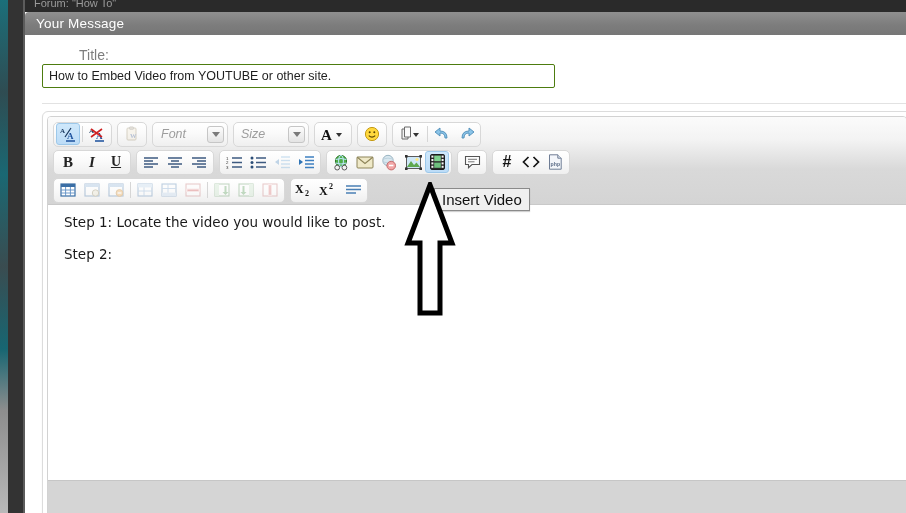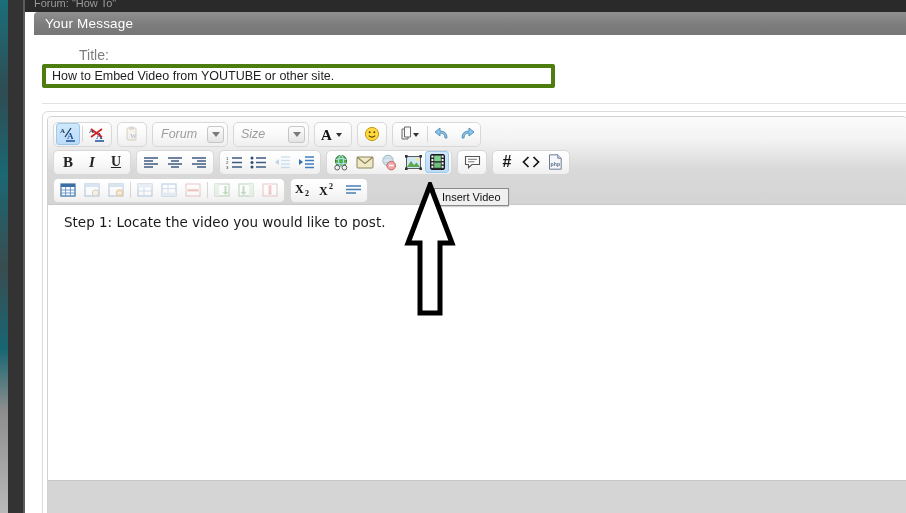--- a/index.html
+++ b/index.html
@@ -31,21 +31,21 @@
     background:#2a2a2a; overflow:hidden;
   }
   .forum-strip span {
     position:absolute; left:9px; top:-3px;
     font-size:11px; color:#9b9b9b; white-space:nowrap;
     font-family:"Liberation Sans", sans-serif;
   }
 
   
   .msg-header {
-    position:absolute; left:34px; top:12px; right:0; height:23px;
+    position:absolute; left:25px; top:12px; right:0; height:23px;
     background: linear-gradient(180deg,#8f8f8f 0%, #7d7d7d 55%, #767676 100%);
     border-top-left-radius:4px;
   }
   .msg-header .label {
     position:absolute; left:11px; top:4px;
     color:#ffffff; font-size:13.5px; letter-spacing:.2px;
   }
 
   
   .body-panel {
@@ -53,21 +53,21 @@
     background:#ffffff;
   }
 
   
   .title-label {
     position:absolute; left:18px; top:12px;
     font-size:14px; color:#7d7d7d;margin-left:36px;
   }
   .title-input {
     position:absolute; left:17px; top:29px; width:513px; height:24px;
-    border:4px solid #4d7c0f; background:#fff; border-radius:2px;
+    border:1px solid #4d7c0f; background:#fff; border-radius:2px;
     font-size:12.5px; color:#1e1e1e; padding:0 6px;
     font-family:"Liberation Sans", sans-serif;
     line-height:22px;
   }
 
   
   .divider {
     position:absolute; left:17px; top:68px; right:0; height:1px;
     background:#e2e2e2;
   }
@@ -155,21 +155,21 @@
   .editor-footer {
     position:absolute; left:0; right:0; bottom:0; height:41px;
     background:#d5d5d5;
     border-top:1px solid #c6c6c6;
   }
 
   
   .tooltip {
     position:absolute; left:434px; top:188px;
     background:#f0f0f0; border:1px solid #8a8a8a;
-    padding:2px 7px; font-size:11px; color:#101010;
+    padding:2px 7px; font-size:15px; color:#101010;
     white-space:nowrap; z-index:40;
     box-shadow:0 1px 1px rgba(0,0,0,.18);
   }
 
   
   .arrow-anno { position:absolute; left:403px; top:182px; z-index:45; pointer-events:none; }
 
   
   svg { display:block; }
 </style>
@@ -229,21 +229,21 @@
               <div class="btn dis">
                 <svg width="16" height="16" viewBox="0 0 16 16">
                   <rect x="3" y="2" width="9" height="12" rx="1" fill="#f0e6cf" stroke="#8a7a55"></rect>
                   <rect x="5.5" y="1" width="4" height="2.2" rx=".5" fill="#bdb49c" stroke="#7a7260"></rect>
                   <text x="6" y="12" font-size="6.5" font-family="Liberation Serif, serif" font-weight="bold" fill="#2a4d8f">W</text>
                 </svg>
               </div>
             </div>
 
             <div class="dropdown">
-              <span class="dd-text">Forum</span>
+              <span class="dd-text">Font</span>
               <span class="dd-arrow">
                   <i></i>
                 </span>
             </div>
 
             <div class="dropdown" style="width:76px;padding-left:7px">
               <span class="dd-text">Size</span>
               <span class="dd-arrow">
                   <i></i>
                 </span>
@@ -580,20 +580,21 @@
                     <line x1="1" y1="9" x2="11" y2="9"></line>
                   </g>
                 </svg>
               </div>
             </div>
           </div>
         </div>
 
         <div class="content-area">
           <p>Step 1: Locate the video you would like to post.</p>
+          <p>Step 2:</p>
         </div>
 
         <div class="editor-footer"></div>
       </div>
     </div>
 
   </div>
 
   <div class="tooltip">Insert Video</div>
 

